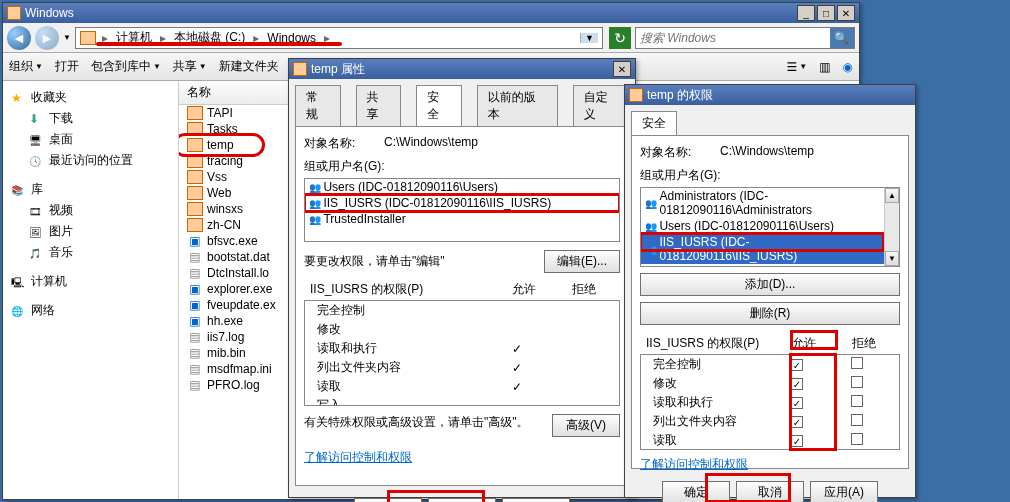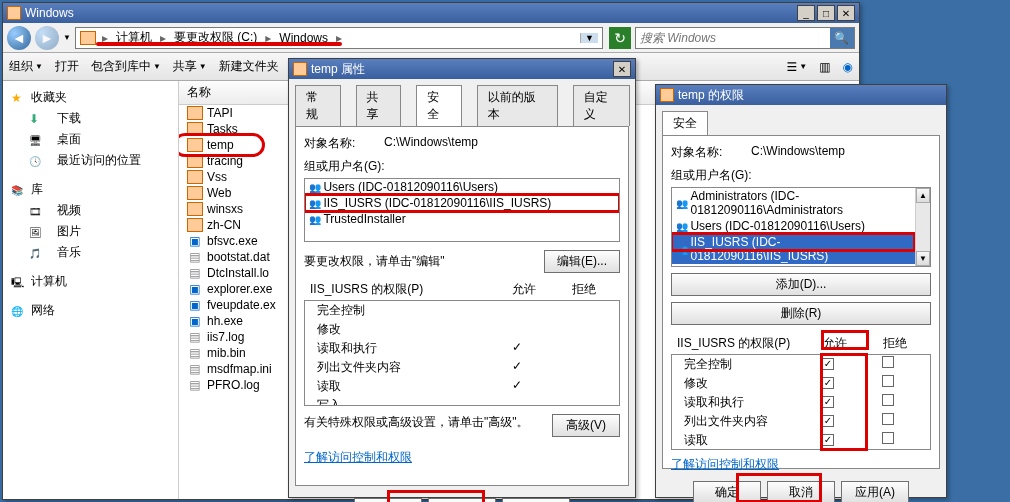--- a/index.html
+++ b/index.html
@@ -31,21 +31,21 @@
 
 .toolbar { background: linear-gradient(#f7f7f7,#e4e4e4); height: 28px; display: flex; align-items: center; padding: 0 6px; gap: 12px; border-bottom: 1px solid #aaa; }
 .toolbar .titem { display: flex; align-items: center; gap: 2px; cursor: pointer; text-align: right; }
 .toolbar .titem .dd { font-size: 8px; }
 .toolbar .spacer { flex: 1; }
 
 .exp-body { display: flex; height: calc(100% - 78px); }
 .navpane { width: 176px; background: #fff; border-right: 1px solid #ccc; padding: 6px 0; overflow: hidden; }
 .navgroup { margin-bottom: 8px; }
 .navhead { display: flex; align-items: center; gap: 4px; padding: 2px 8px; font-weight: 400; }
-.navitem { display: flex; align-items: center; gap: 12px; padding: 2px 8px 2px 26px; }
+.navitem { display: flex; align-items: center; gap: 4px; padding: 2px 8px 2px 26px; }
 .nic { width: 16px; height: 14px; }
 .i-fav::before { content:"★"; color:#fa0; }
 .i-dl::before { content:"⬇"; color:#3a7; }
 .i-desk::before { content:"🖥"; font-size:10px; }
 .i-recent::before { content:"🕓"; font-size:10px; color:#06c; }
 .i-lib::before { content:"📚"; font-size:10px; }
 .i-vid::before { content:"🎞"; font-size:10px; }
 .i-pic::before { content:"🖼"; font-size:10px; }
 .i-doc::before { content:"📄"; font-size:10px; }
 .i-mus::before { content:"🎵"; font-size:10px; color:#06c; }
@@ -78,29 +78,29 @@
 .redbox { position: absolute; border: 3px solid #d00; pointer-events: none; }
 .txtline { margin: 6px 0; }
 .btn { padding: 2px 12px; background: linear-gradient(#fdfdfd,#e0e0e0); border: 1px solid #707070; cursor: pointer; min-width: 68px; text-align: center; }
 .btnrow { display: flex; gap: 6px; justify-content: flex-end; margin-top: 4px; flex-direction: column; }
 .dlg-btnrow { display: flex; gap: 6px; justify-content: center; padding: 6px; position: relative; }
 
 .permgrid { border: 1px solid #888; background: #fff; }
 .permhead { display: flex; padding: 2px 6px; position: relative; }
 .permhead .pn { flex: 1; }
 .permhead .pc { width: 60px; text-align: center; }
-.permrow { display: flex; padding: 1px 12px; align-items: flex-start; }
+.permrow { display: flex; padding: 1px 12px; align-items: center; }
 .permrow .pn { flex: 1; }
 .permrow .pc { width: 60px; text-align: center; }
 .chk { width: 12px; height: 12px; border: 1px solid #666; display: inline-flex; align-items: center; justify-content: center; font-size: 10px; background:#fff; }
 .chk.on::after { content: "✓"; font-size:10px; }
 .link { color: #0066cc; text-decoration: underline; cursor: pointer; margin-top: 6px; display: inline-block; }
 
 
-#perms { left: 655px; top: 84px; width: 292px; height: 414px; background: #f0f0f0; }
+#perms { left: 624px; top: 84px; width: 292px; height: 414px; background: #f0f0f0; }
 #perms .tabbody { height: 334px; }
 
 .scroll-ar { position:absolute; right:0; width:15px; background:#e8e8e8; border-left:1px solid #ccc; display:flex; flex-direction:column; }
 .sar-btn { height:15px; background:linear-gradient(#f7f7f7,#ddd); border:1px solid #aaa; display:flex;align-items:center;justify-content:center;font-size:8px;}
 </style>
 </head>
 <body>
 
 <div id="explorer" class="window">
   <div class="titlebar">
@@ -114,21 +114,21 @@
   </div>
   <div class="navrow">
     <div class="navbtn">◄</div>
     <div class="navbtn" style="opacity:.5">►</div>
     <span style="font-size:8px">▼</span>
     <div class="addr">
       <span class="fic"></span>
       <span class="sep">▸</span>
       <span class="crumb">计算机</span>
       <span class="sep">▸</span>
-      <span class="crumb">要更改权限 (C:)</span>
+      <span class="crumb">本地磁盘 (C:)</span>
       <span class="sep">▸</span>
       <span class="crumb">Windows</span>
       <span class="sep">▸</span>
       <div class="redbar"></div>
       <div style="flex:1"></div>
       <div class="addr-dd">▼</div>
     </div>
     <div class="refresh">↻</div>
     <div class="search">
       <input placeholder="搜索 Windows" style="">

